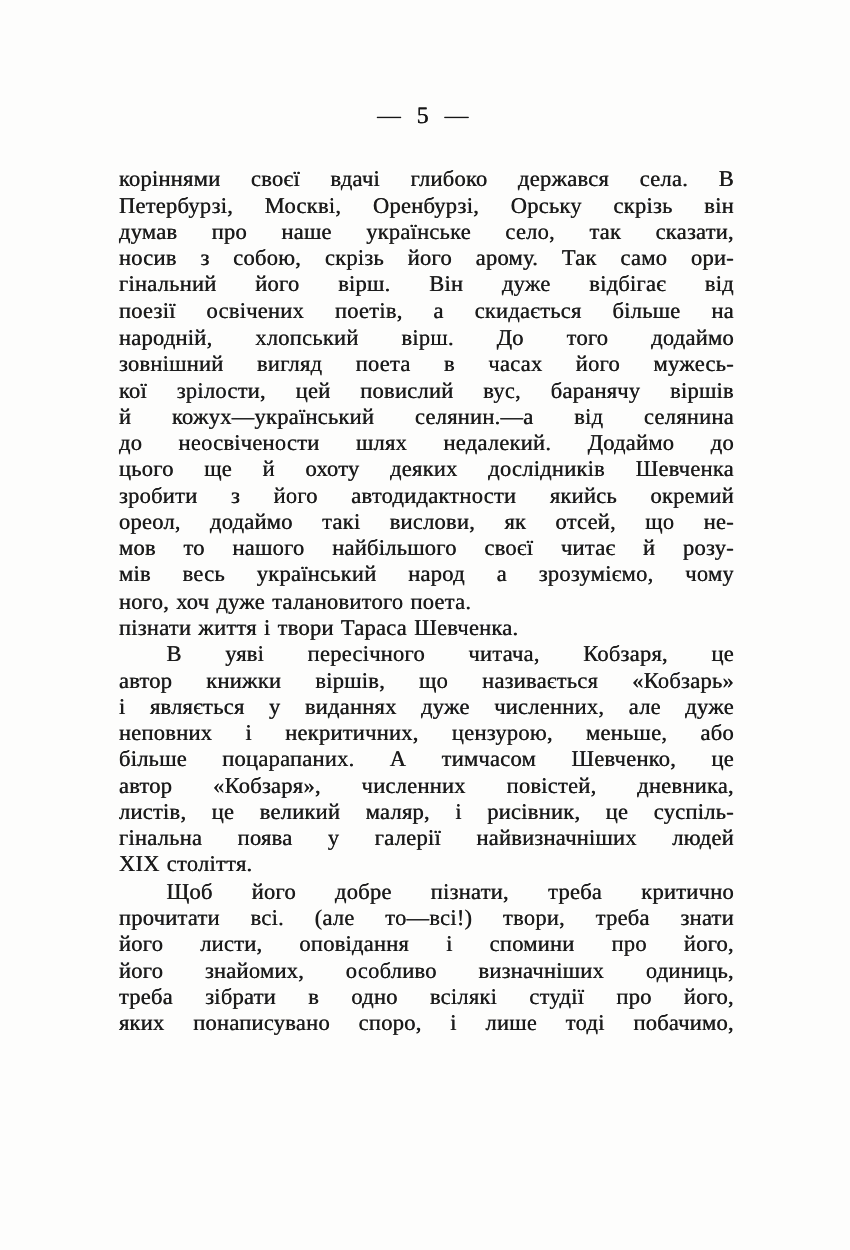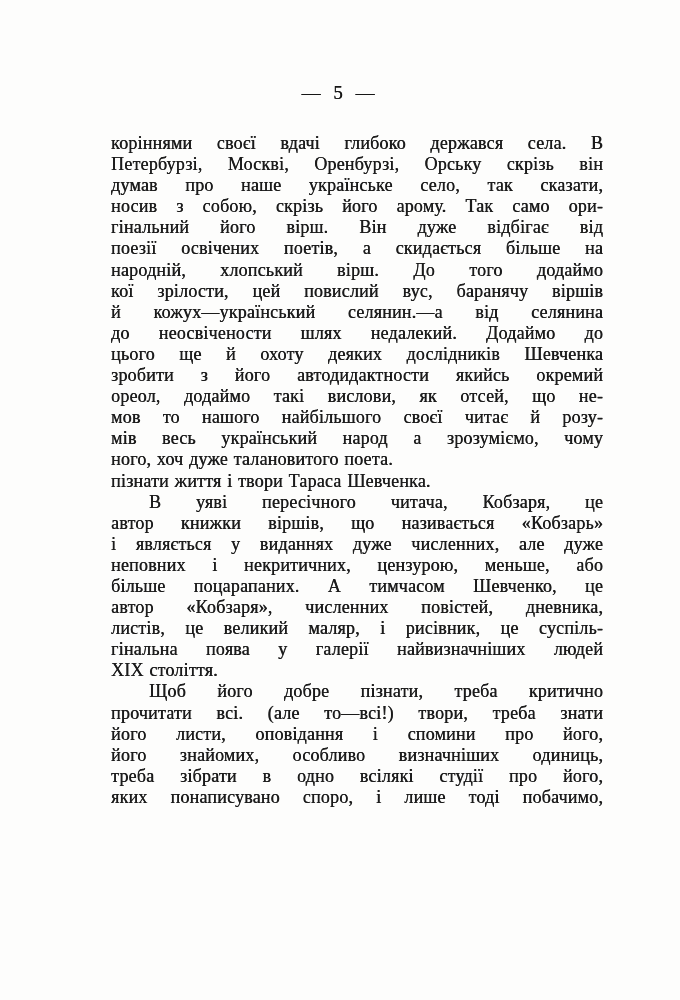--- a/index.html
+++ b/index.html
@@ -22,21 +22,21 @@
     left: 0;
     width: 100%;
     text-align: center;
     font-size: 19px;
     letter-spacing: 4px;
     color: #161616;
     text-shadow: 0.3px 0 0 currentColor;
   }
   .text-block {
     position: absolute;
-    left: 111px;
+    left: 95px;
     top: 133px;
     width: 492px;
   }
   .line {
     font-size: 18px;
     line-height: 21.1px;
     height: 21.1px;
     white-space: normal;
     text-align: justify;
     text-align-last: justify;
@@ -59,20 +59,21 @@
 <div class="page">
   <div class="page-number">— 5 —</div>
   <div class="text-block">
       <div class="line">коріннями своєї вдачі глибоко держався села. В</div>
       <div class="line">Петербурзі, Москві, Оренбурзі, Орську скрізь він</div>
       <div class="line">думав про наше українське село, так сказати,</div>
       <div class="line">носив з собою, скрізь його арому. Так само ори-</div>
       <div class="line">гінальний його вірш. Він дуже відбігає від</div>
       <div class="line">поезії освічених поетів, а скидається більше на</div>
       <div class="line">народній, хлопський вірш. До того додаймо</div>
+      <div class="line">зовнішний вигляд поета в часах його мужесь-</div>
       <div class="line">кої зрілости, цей повислий вус, баранячу віршів</div>
       <div class="line">й кожух—український селянин.—а від селянина</div>
       <div class="line">до неосвічености шлях недалекий. Додаймо до</div>
       <div class="line">цього ще й охоту деяких  дослідників Шевченка</div>
       <div class="line">зробити з його автодидактности якийсь окремий</div>
       <div class="line">ореол, додаймо такі вислови, як отсей,  що  не-</div>
       <div class="line">мов то нашого найбільшого своєї читає й розу-</div>
       <div class="line">мів весь український народ а зрозуміємо, чому</div>
       <div class="line end">ного, хоч дуже талановитого поета.</div>
       <div class="line end">пізнати життя і твори Тараса Шевченка.</div>

